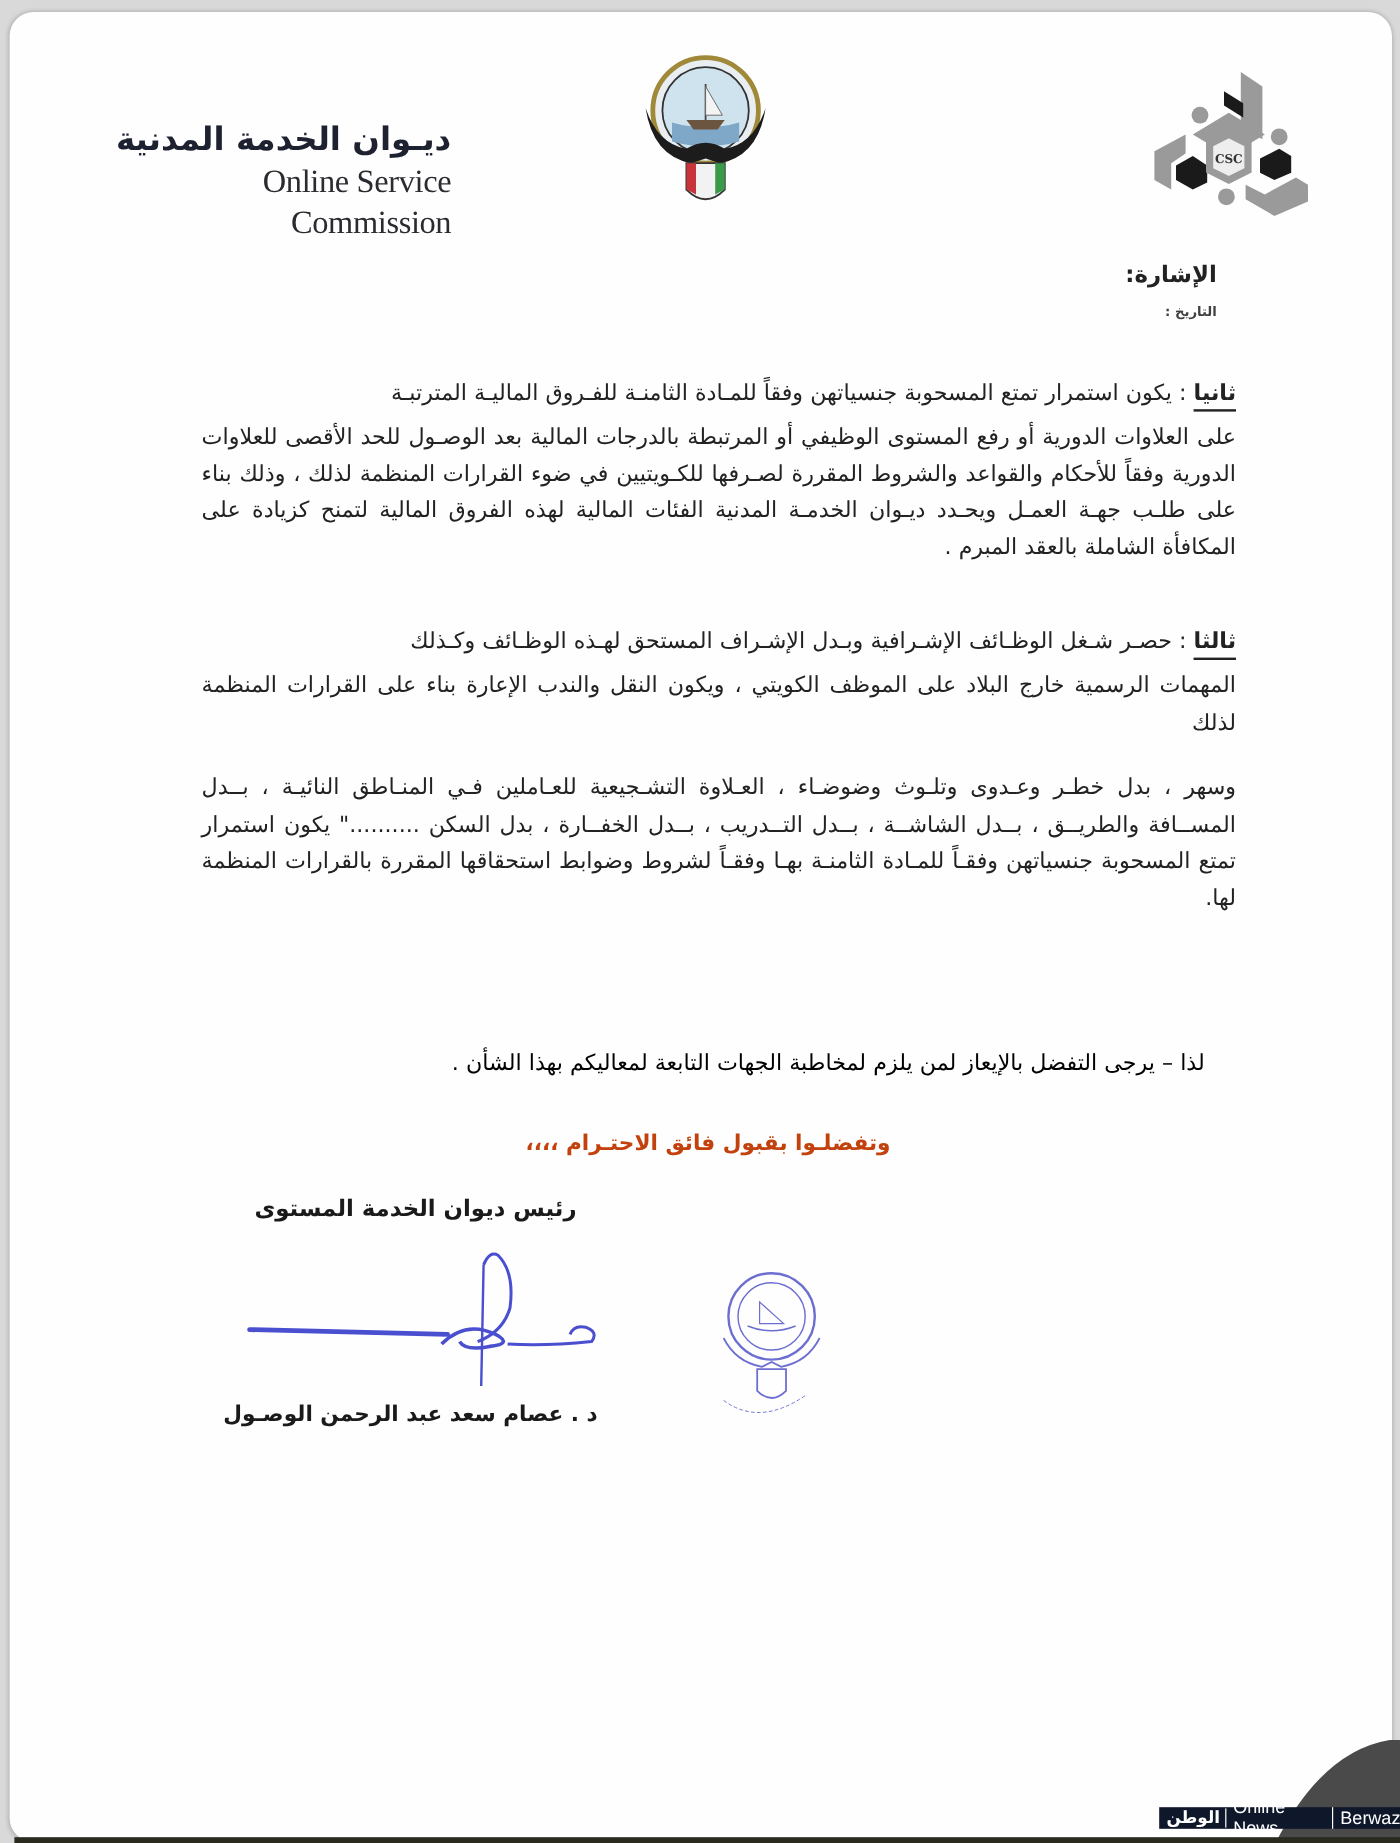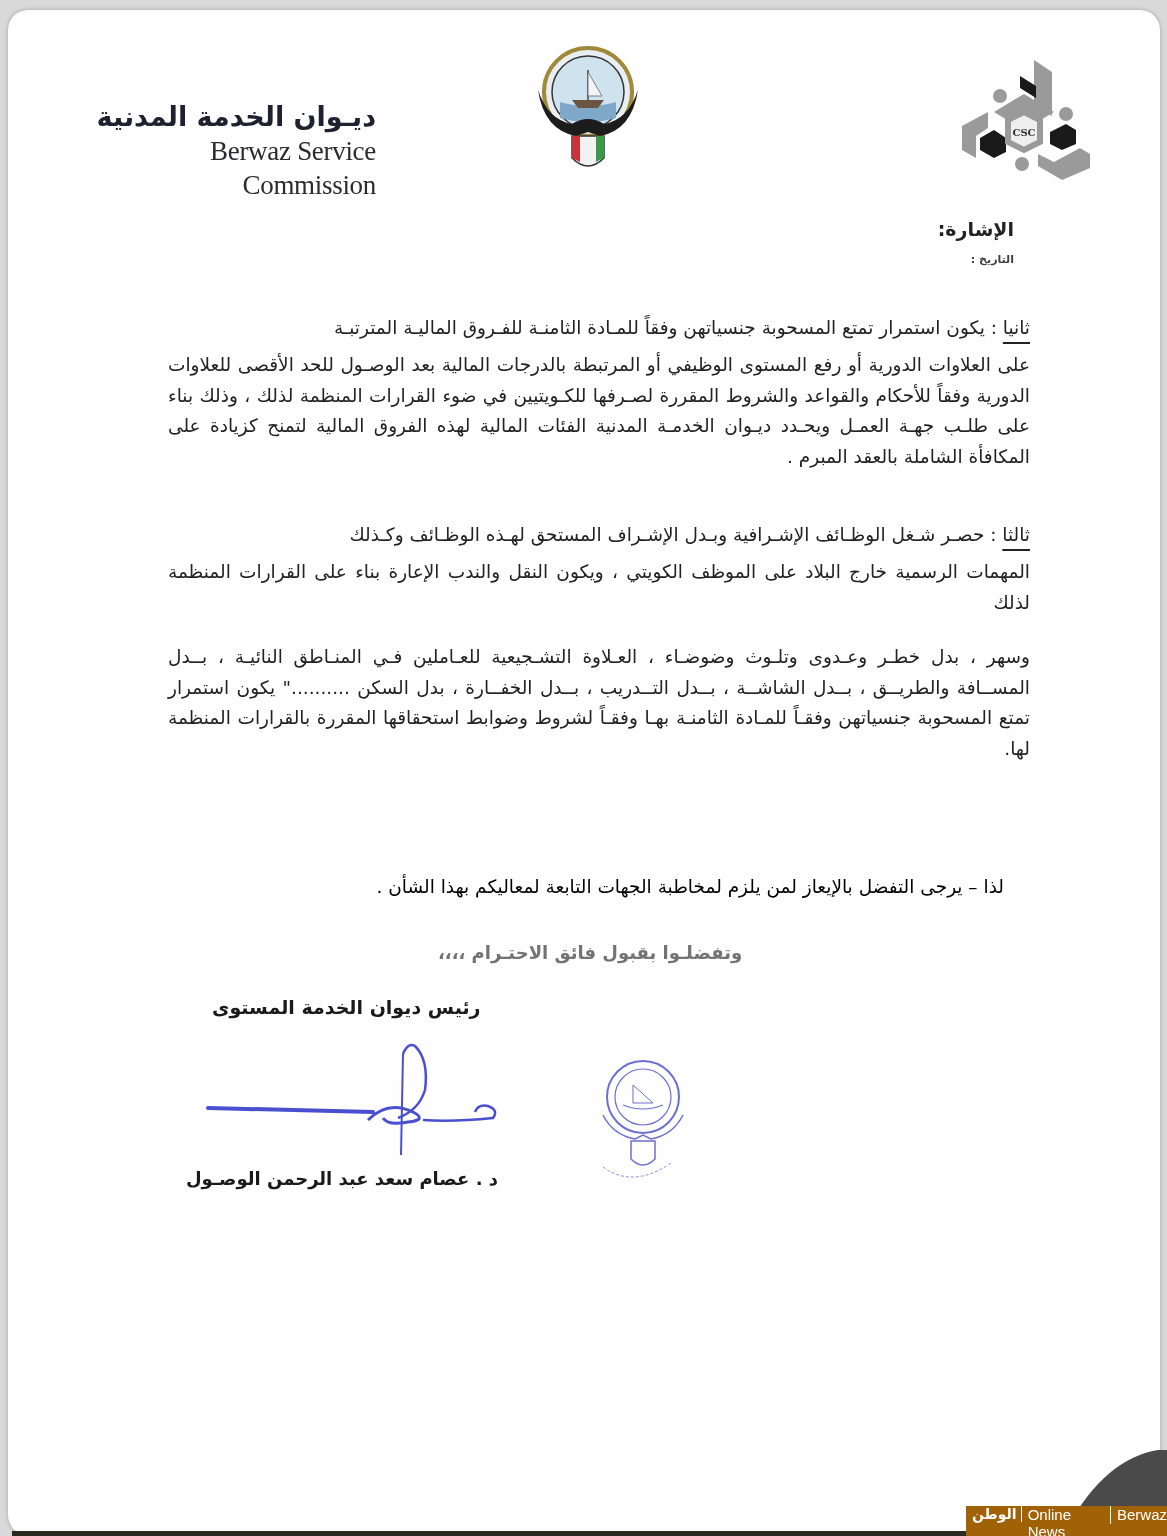--- a/index.html
+++ b/index.html
@@ -9,44 +9,44 @@
   .header-left{position:absolute;left:78px;top:90px;width:290px;text-align:right;}
   .org-ar{font-family:"DejaVu Sans",sans-serif;font-weight:bold;font-size:27px;color:#1e2230;direction:rtl;line-height:34px;}
   .org-en{font-family:"Liberation Serif",serif;font-size:27px;color:#2a2a30;line-height:34px;letter-spacing:-0.3px;}
   .emblem{position:absolute;left:526px;top:30px;width:108px;height:136px;}
   .csc-logo{position:absolute;left:950px;top:48px;width:135px;height:125px;}
   .ref{position:absolute;right:146px;top:208px;font-weight:bold;font-size:19px;color:#222;direction:rtl;}
   .date{position:absolute;right:146px;top:243px;font-weight:bold;font-size:11px;color:#404040;direction:rtl;}
   .body{position:absolute;left:160px;width:862px;direction:rtl;text-align:justify;font-family:"DejaVu Sans",sans-serif;font-size:18.5px;color:#222;}
   .para{line-height:30.5px;text-align-last:right;}
   .para .first{display:block;line-height:44px;}
-  .label{font-weight:normal;text-decoration:underline;text-underline-offset:8px;text-decoration-thickness:2px;}
+  .label{font-weight:bold;text-decoration:underline;text-underline-offset:8px;text-decoration-thickness:2px;}
   .p2{top:296px;}
   .p3{top:503px;}
   .p4{top:632px;}
   .closing{position:absolute;right:156px;top:866px;direction:rtl;font-size:18.5px;color:#000000;}
-  .regards{position:absolute;left:430px;top:932px;font-weight:bold;font-size:18px;color:#737373;direction:rtl;}
+  .regards{position:absolute;left:430px;top:932px;font-weight:bold;font-size:18px;color:#c2410c;direction:rtl;}
   .sig-title{position:absolute;left:204px;top:986px;font-weight:bold;font-size:19px;color:#1a1a1a;direction:rtl;}
   .signature{position:absolute;left:195px;top:1030px;width:300px;height:120px;}
   .sig-name{position:absolute;left:178px;top:1158px;font-weight:bold;font-size:18px;color:#1a1a1a;direction:rtl;}
   .stamp{position:absolute;left:585px;top:1045px;width:100px;height:140px;}
   .corner{position:absolute;left:1020px;top:1420px;width:140px;height:116px;}
-  .watermark{position:absolute;left:966px;top:1506px;width:201px;height:30px;background:#a16207;display:flex;align-items:flex-start;gap:6px;padding-left:6px;box-sizing:border-box;}
+  .watermark{position:absolute;left:966px;top:1506px;width:201px;height:18px;background:#0f172a;display:flex;align-items:center;gap:6px;padding-left:6px;box-sizing:border-box;}
   .wm-logo{color:#fff;font-weight:bold;font-size:14px;border-right:1px solid #fff;padding-right:4px;}
   .wm-text{color:#fff;font-family:"Liberation Sans",sans-serif;font-size:15px;}
   .wm-sep{width:1px;height:18px;background:#fff;}
 </style>
 </head>
 <body>
 
 <div class="page">
 
   <div class="header-left">
     <div class="org-ar">ديـوان الخدمة المدنية</div>
-    <div class="org-en">Berwaz Service Commission</div>
+    <div class="org-en">Online Service Commission</div>
   </div>
 
   <svg class="emblem" viewBox="0 0 108 136">
     <circle cx="54" cy="52" r="44" fill="#e8eef2" stroke="#a08a3a" stroke-width="4"></circle>
     <circle cx="54" cy="52" r="36" fill="#cfe3ee" stroke="#333" stroke-width="1.5"></circle>
     <path d="M26 62 Q54 70 82 62 L82 78 Q54 86 26 78Z" fill="#7fa8c8"></path>
     <path d="M38 60 L70 60 L64 68 L44 68Z" fill="#6b5540"></path>
     <line x1="54" y1="30" x2="54" y2="60" stroke="#444" stroke-width="1.5"></line>
     <path d="M54 32 L68 56 L54 56Z" fill="#f4f4f4" stroke="#666" stroke-width="0.8"></path>
     <path d="M4 50 Q10 90 42 96 L54 92 L66 96 Q98 90 104 50 Q94 80 70 84 Q54 74 38 84 Q14 80 4 50Z" fill="#1c1c1c"></path>

